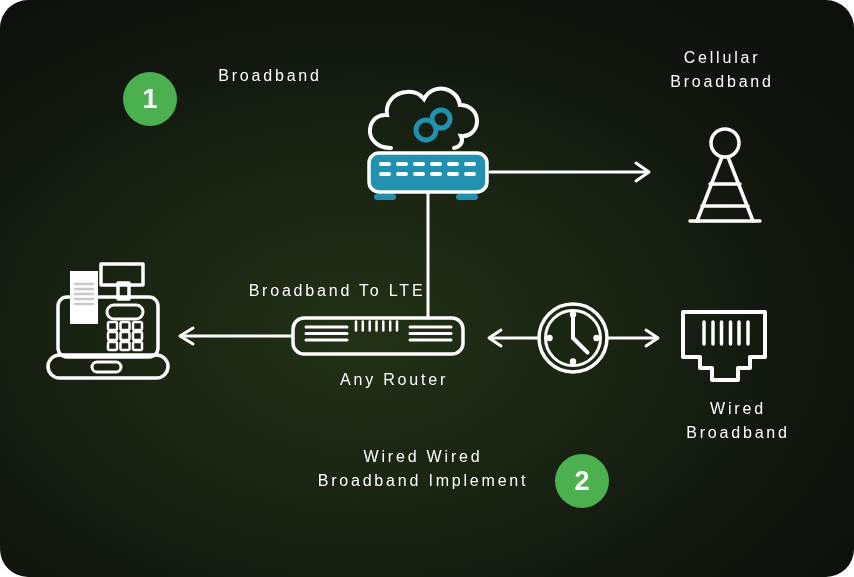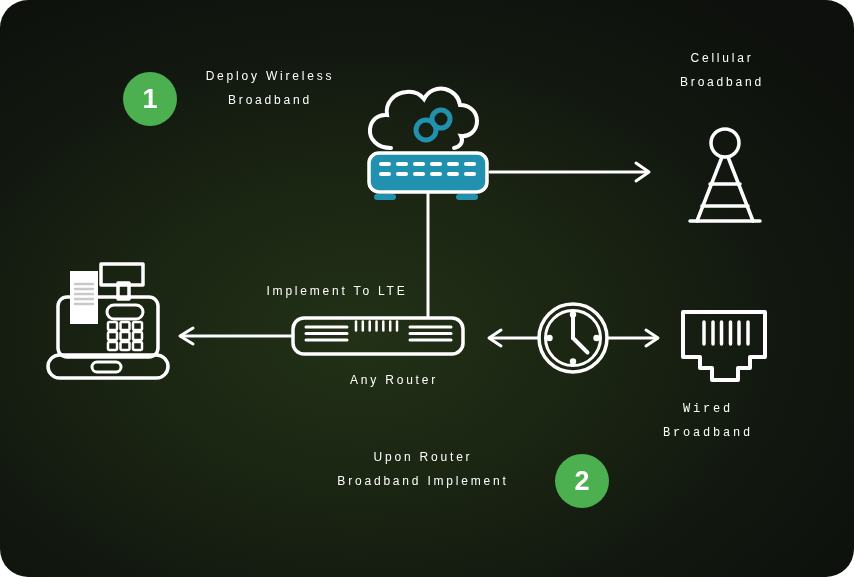--- a/index.html
+++ b/index.html
@@ -9,21 +9,21 @@
     border-radius:28px;
     overflow:hidden;
     background:
       radial-gradient(ellipse 620px 420px at 42% 58%, #233117 0%, #1a2412 40%, #121810 68%, #0d100c 100%);
     font-family:"Liberation Sans","DejaVu Sans",sans-serif;
   }
   svg{position:absolute;left:0;top:0;}
   .lbl{
     position:absolute;
     color:#ffffff;
-    font-size:12px;
+    font-size:16px;
     line-height:24px;
     font-weight:500;
     letter-spacing:2.8px;
     text-align:center;
   }
   .step-circle{
     position:absolute;
     width:54px;height:54px;
     border-radius:50%;
     background:#4caf50;
@@ -31,21 +31,21 @@
     display:flex;align-items:center;justify-content:center;
     font-size:27px;font-weight:bold;
     letter-spacing:0;
   }
   .c1{left:123px;top:72px;}
   .c2{left:555px;top:454px;}
   .step1-label{left:140px;top:64px;width:260px;}
   .cellular-label{left:622px;top:46px;width:200px;}
   .failover-label{left:227px;top:279px;width:220px;}
   .anyrouter-label{left:284px;top:368px;width:220px;text-align:center;}
-  .wired-label{left:608px;top:397px;width:200px;font-family:Liberation Mono, monospace;}
+  .wired-label{left:638px;top:397px;width:200px;}
   .step2-label{left:268px;top:445px;width:310px;}
 </style>
 </head>
 <body>
 
 <div class="canvas">
 
   <svg width="854" height="577" viewBox="0 0 854 577">
     <g fill="none" stroke="#ffffff" stroke-width="3" stroke-linecap="round" stroke-linejoin="round">
 
@@ -184,36 +184,35 @@
   </svg>
 
   <div class="step-circle c1">
     <span>1</span>
   </div>
   <div class="step-circle c2">
     <span>2</span>
   </div>
 
   <div class="lbl step1-label">
-    <div>Deploy Wireless</div>
     <div>Broadband</div>
   </div>
 
   <div class="lbl cellular-label">
     <div>Cellular</div>
     <div>Broadband</div>
   </div>
 
-  <div class="lbl failover-label">Implement To LTE</div>
+  <div class="lbl failover-label">Broadband To LTE</div>
 
   <div class="lbl anyrouter-label">Any Router</div>
 
   <div class="lbl wired-label">
     <div>Wired</div>
     <div>Broadband</div>
   </div>
 
   <div class="lbl step2-label">
-    <div>Upon Router</div>
+    <div>Wired Wired</div>
     <div>Broadband Implement</div>
   </div>
 
 </div>
 
 </body></html>

